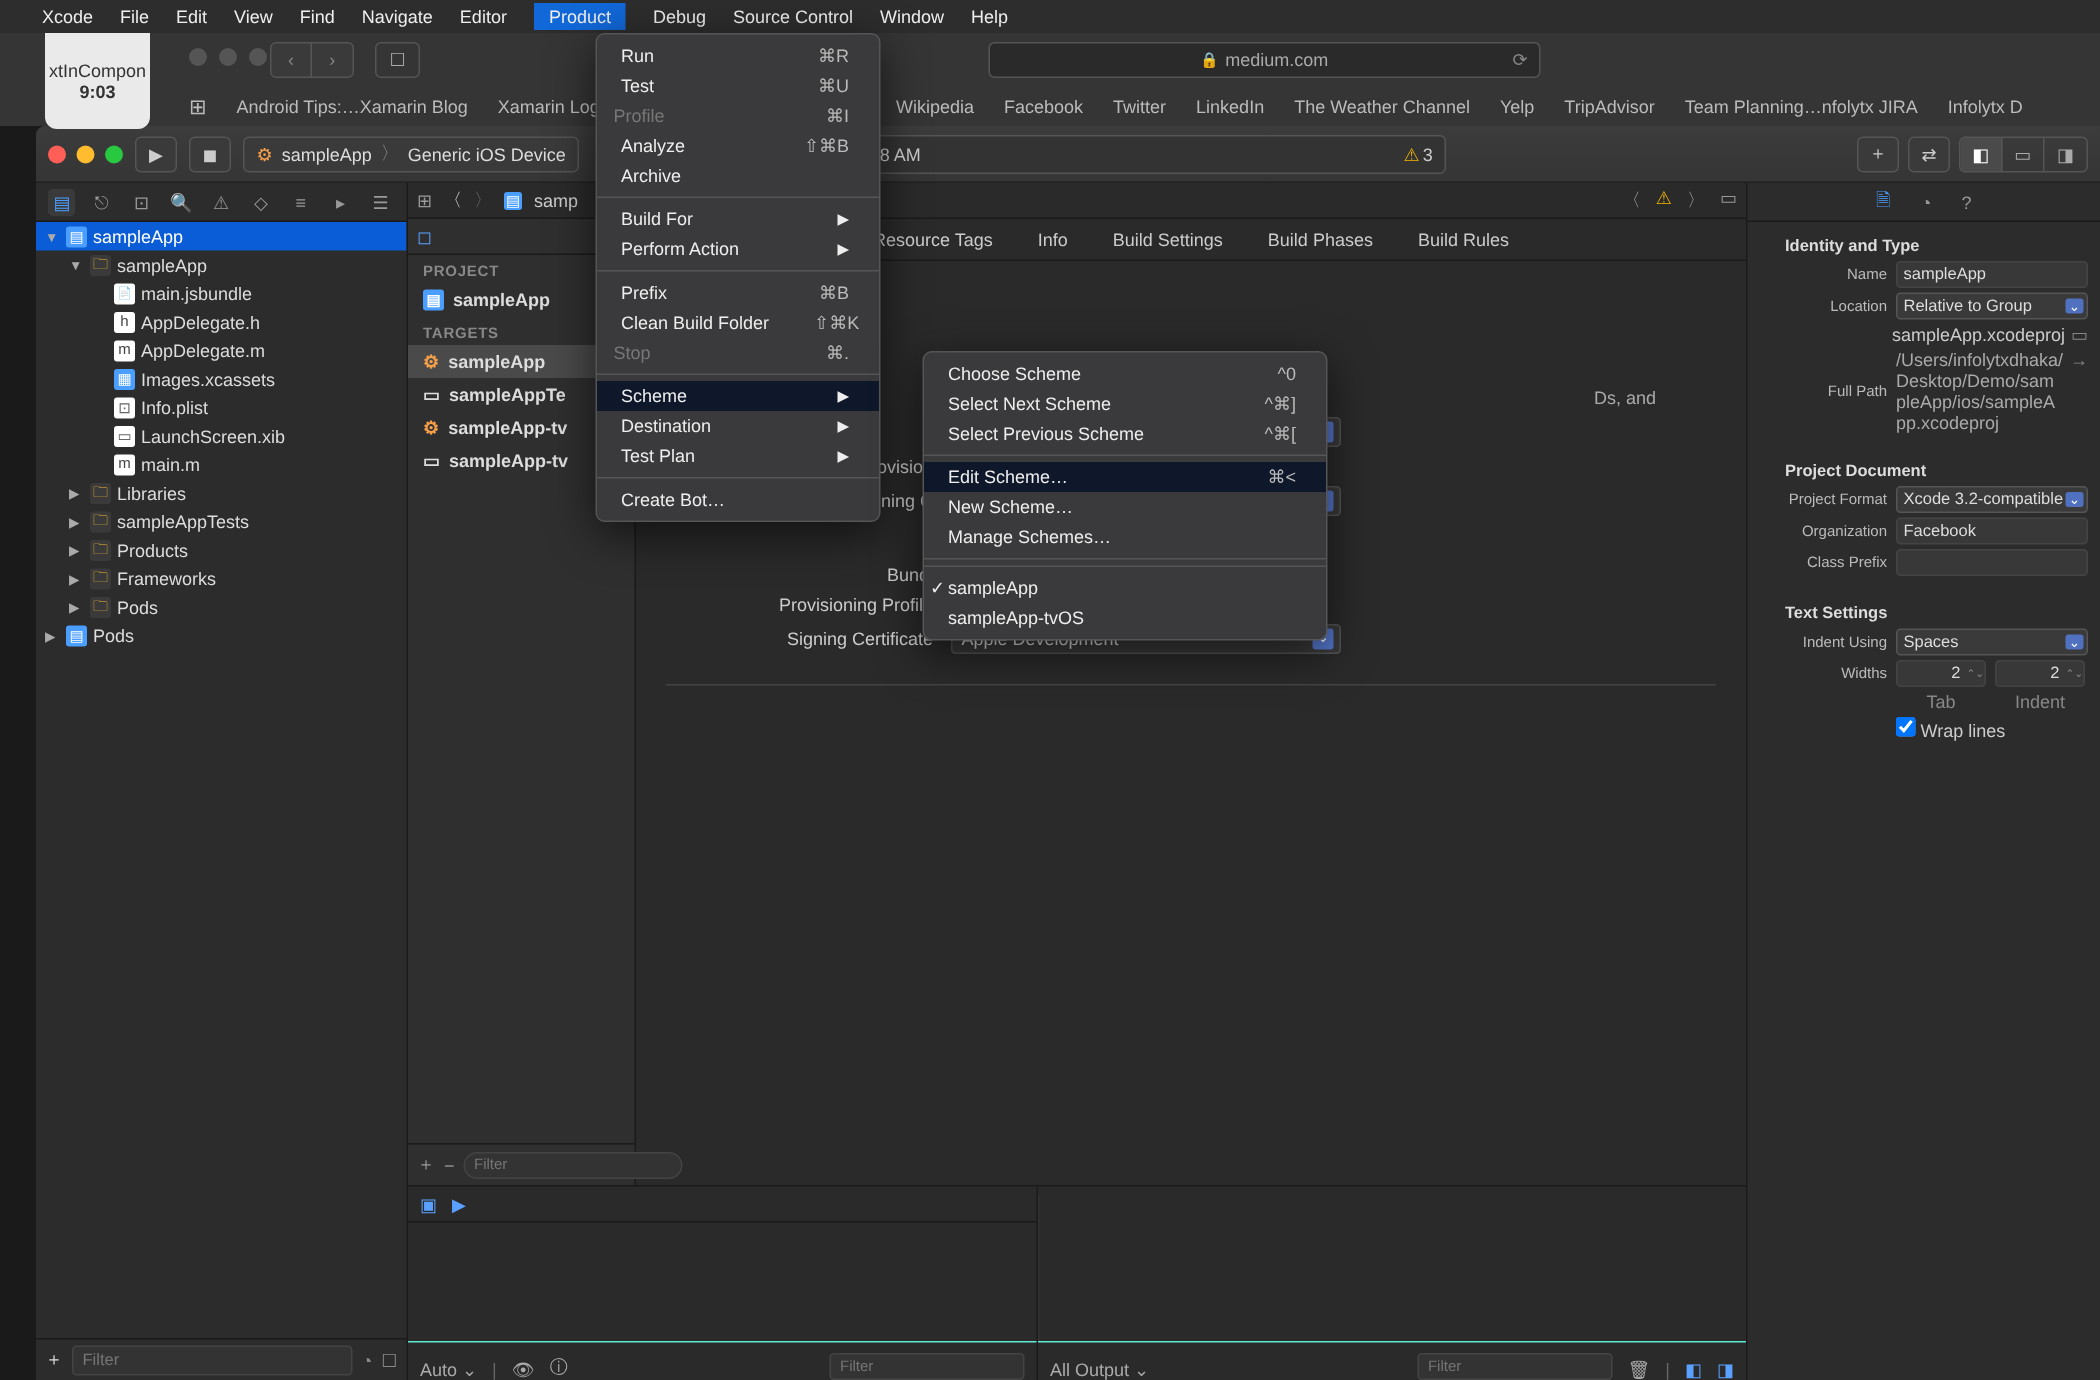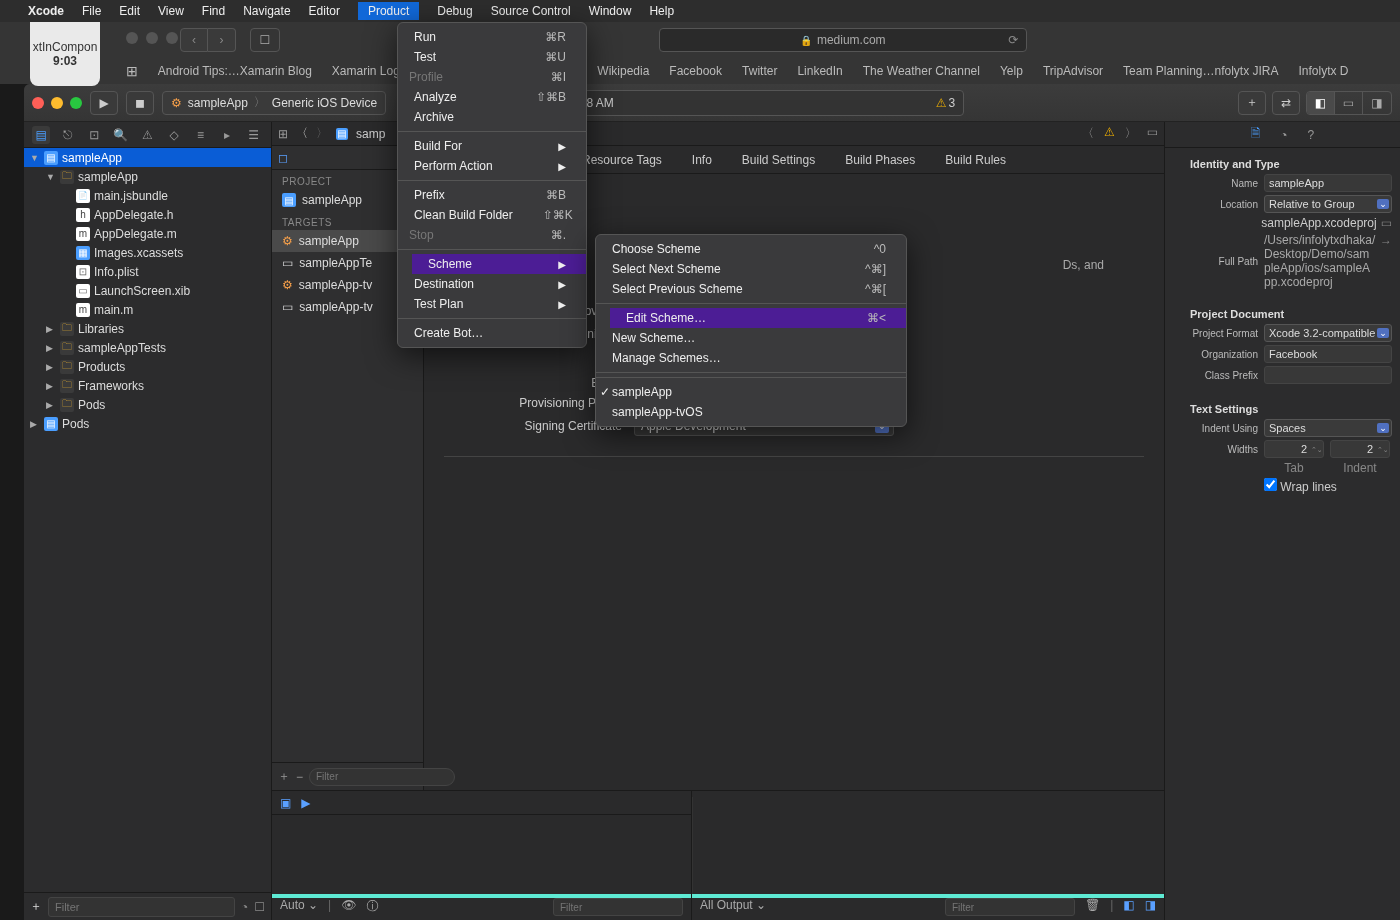--- a/index.html
+++ b/index.html
@@ -1,19 +1,19 @@
 <!DOCTYPE html>
 <html><head>
 <meta charset="utf-8">
 <style>
 * { margin: 0; padding: 0; box-sizing: border-box; font-family: -apple-system, "Helvetica Neue", Arial, sans-serif; font-size: 12px; }
 body { width: 1400px; height: 920px; background: #1a1a1a; overflow: hidden; color: #ddd; position: relative; }
 .menubar { height: 22px; background: #2d2d2d; display: flex; align-items: center; padding: 0 10px; color: #eee; gap: 18px; font-size: 13px; }
 .menubar .apple { font-size: 15px; }
-.menubar .bold { font-weight: 700; }
+.menubar .bold { font-weight: 400; }
 .menubar .active { background: #1168d8; padding: 2px 10px; border-radius: 0; }
 .safari-top { position: absolute; top: 22px; left: 0; right: 0; height: 62px; background: #353535; z-index: 1; }
 .safari-toolbar { height: 36px; display: flex; align-items: center; padding-left: 120px; gap: 6px; }
 .traffic-dim { display: flex; gap: 8px; position: absolute; left: 126px; top: 10px; }
 .traffic-dim span { width: 12px; height: 12px; border-radius: 50%; background: #555; display: inline-block; }
 .safari-nav { display: flex; gap: 0; margin-left: 60px; }
 .safari-nav div { width: 28px; height: 24px; border: 1px solid #555; background: #3a3a3a; display: flex; align-items: center; justify-content: center; color: #888; }
 .safari-nav div:first-child { border-radius: 4px 0 0 4px; }
 .safari-nav div:last-child { border-radius: 0 4px 4px 0; border-left: none; }
 .safari-sidebar-btn { width: 30px; height: 24px; border: 1px solid #555; border-radius: 4px; display: flex; align-items: center; justify-content: center; color: #aaa; margin-left: 8px; }
@@ -58,61 +58,61 @@
 .ico-xc { background: #4a9eff; color: #fff; }
 .ico-plist { background: #fff; color: #666; }
 .ico-xib { background: #fff; color: #666; }
 .nav-filter { height: 28px; border-top: 1px solid #1a1a1a; display: flex; align-items: center; padding: 0 6px; gap: 6px; }
 .nav-filter input { flex: 1; background: #333; border: 1px solid #444; border-radius: 3px; height: 20px; color: #aaa; padding: 0 20px 0 6px; font-size: 11px; }
 .center { flex: 1; display: flex; flex-direction: column; background: #2a2a2b; }
 .target-area { width: 152px; background: #2f2f30; border-right: 1px solid #1a1a1a; display: flex; flex-direction: column; }
 .crumb { height: 24px; border-bottom: 1px solid #1a1a1a; display: flex; align-items: center; padding: 0 6px; gap: 8px; font-size: 11px; color: #ccc; }
 .crumb .ico-sm { color: #999; }
 .editor-body { flex: 1; display: flex; }
-.target-list { flex: 1; font-size: 11px; }
+.target-list { flex: 1; font-size: 11px; font-weight: bold; }
 .target-hdr { color: #888; font-size: 10px; padding: 6px 10px 2px; letter-spacing: 0.5px; }
 .target-row { height: 22px; display: flex; align-items: center; padding-left: 10px; gap: 6px; color: #ddd; }
 .target-row.sel { background: #4a4a4a; }
 .target-filter { height: 28px; border-top: 1px solid #1a1a1a; display: flex; align-items: center; padding: 0 6px; gap: 6px; font-size: 12px; color: #999; }
 .target-filter input { flex: 1; background: #333; border: 1px solid #444; border-radius: 10px; height: 18px; color: #aaa; padding: 0 6px; font-size: 10px; }
 .settings { flex: 1; display: flex; flex-direction: column; }
 .settings-tabs { height: 28px; display: flex; align-items: center; justify-content: center; gap: 30px; border-bottom: 1px solid #1a1a1a; font-size: 12px; color: #ccc; }
 .settings-body { flex: 1; padding: 10px 20px; font-size: 11px; color: #ccc; overflow: hidden; }
 .form-row { display: flex; align-items: center; margin: 6px 0; }
 .form-row .lbl { width: 190px; text-align: right; padding-right: 12px; color: #ccc; }
 .form-row .val { flex: 1; }
 .select-box { background: #3a3a3a; border: 1px solid #555; border-radius: 3px; height: 20px; display: flex; align-items: center; padding: 0 6px; color: #ddd; position: relative; min-width: 200px; max-width: 260px; }
 .select-box::after { content: "⌄"; position: absolute; right: 4px; background: #5577cc; width: 14px; text-align: center; border-radius: 2px; color: #fff; font-size: 10px; line-height: 14px; top: 2px; }
 .debug-area { height: 130px; border-top: 1px solid #1a1a1a; display: flex; }
 .debug-left { width: 420px; border-right: 1px solid #1a1a1a; display: flex; flex-direction: column; }
 .debug-top { height: 24px; border-bottom: 1px solid #1a1a1a; display: flex; align-items: center; padding: 0 8px; gap: 10px; color: #5aa0ff; font-size: 12px; }
-.debug-bottom { height: 26px; border-top: 4px solid #5eead4; display: flex; align-items: flex-start; padding: 0 8px; gap: 10px; font-size: 11px; color: #aaa; }
+.debug-bottom { height: 26px; border-top: 1px solid #5eead4; display: flex; align-items: flex-end; padding: 0 8px; gap: 10px; font-size: 11px; color: #aaa; }
 .debug-bottom input { background: #333; border: 1px solid #444; border-radius: 3px; height: 18px; padding: 0 6px; color: #aaa; font-size: 10px; width: 130px; }
 .debug-right { flex: 1; display: flex; flex-direction: column; }
 .inspector { width: 236px; background: #2c2c2d; border-left: 1px solid #1a1a1a; font-size: 11px; color: #ccc; overflow: auto; }
 .insp-tabs { height: 26px; display: flex; align-items: center; justify-content: center; gap: 20px; border-bottom: 1px solid #1a1a1a; color: #999; font-size: 13px; }
 .insp-tabs .sel { color: #4a9eff; }
 .insp-section { padding: 6px 8px; margin-left: 17px; }
 .insp-hdr { font-weight: 600; color: #ddd; margin: 4px 0; font-size: 11px; }
 .insp-row { display: flex; align-items: center; margin: 3px 0; }
 .insp-row .ilbl { width: 74px; text-align: right; padding-right: 6px; color: #bbb; font-size: 10px; }
 .insp-row .ival { flex: 1; }
 .insp-input { background: #383838; border: 1px solid #444; border-radius: 3px; height: 18px; padding: 0 4px; color: #ddd; width: 100%; font-size: 11px; }
 .insp-select { background: #3a3a3a; border: 1px solid #555; border-radius: 3px; height: 18px; padding: 0 4px; color: #ddd; width: 100%; font-size: 11px; position: relative; display: flex; align-items: center; }
 .insp-select::after { content: "⌄"; position: absolute; right: 2px; background: #5070c0; width: 12px; text-align: center; border-radius: 2px; font-size: 9px; color: #fff; }
 .menu { position: absolute; background: #3a3a3c; border: 1px solid #555; border-radius: 6px; box-shadow: 0 8px 30px rgba(0,0,0,0.6); z-index: 100; padding: 4px 0; font-size: 13px; color: #eee; }
 .menu-item { height: 20px; display: flex; align-items: center; padding: 0 20px 0 16px; justify-content: space-between; white-space: nowrap; }
 .menu-item.disabled { color: #777; padding-left: 11px; }
-.menu-item.hl { background: #4c1d95; margin-left: 14px; }
+.menu-item.hl { background: #0f172a; }
 .menu-item .sc { color: #bbb; font-size: 12px; margin-left: 30px; }
 .menu-item .arr { margin-left: 30px; font-size: 10px; }
 .menu-sep { height: 1px; background: #555; margin: 4px 0; }
 .menu-check { position: absolute; left: 4px; }
 #product-menu { top: 22px; left: 397px; width: 190px; }
-#scheme-menu { top: 234px; left: 595px; width: 312px; }
+#scheme-menu { top: 234px; left: 615px; width: 270px; }
 .num-input { width: 60px; background: #383838; border: 1px solid #444; border-radius: 3px; height: 18px; color: #ddd; text-align: right; padding-right: 16px; position: relative; display: inline-flex; align-items: center; justify-content: flex-end; font-size: 11px; }
 .num-input::after { content: "⌃⌄"; position: absolute; right: 2px; font-size: 7px; line-height: 7px; color: #888; width: 10px; }
 </style>
 </head>
 <body>
 
 <div class="menubar">
   <span class="apple"></span>
   <span class="bold">Xcode</span>
   <span>File</span>

